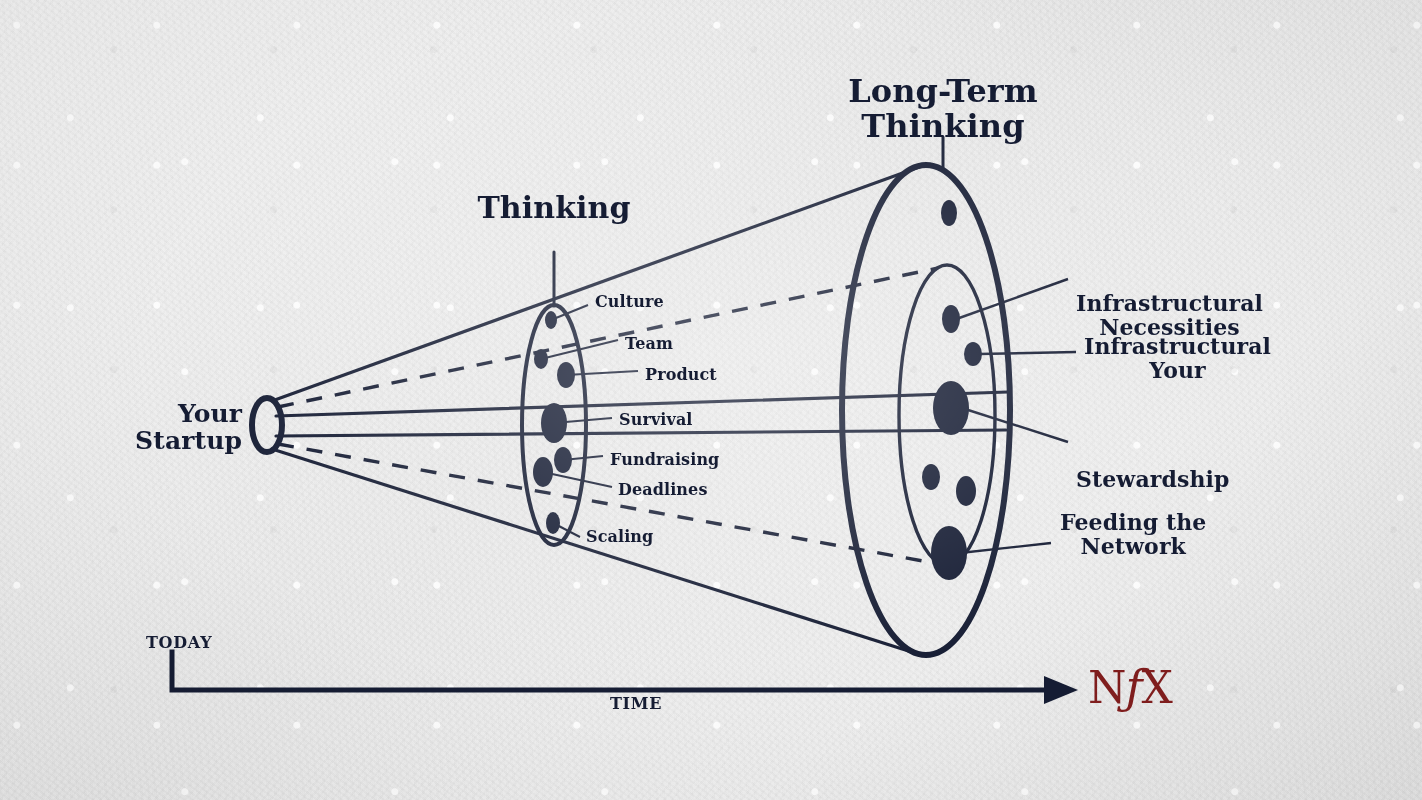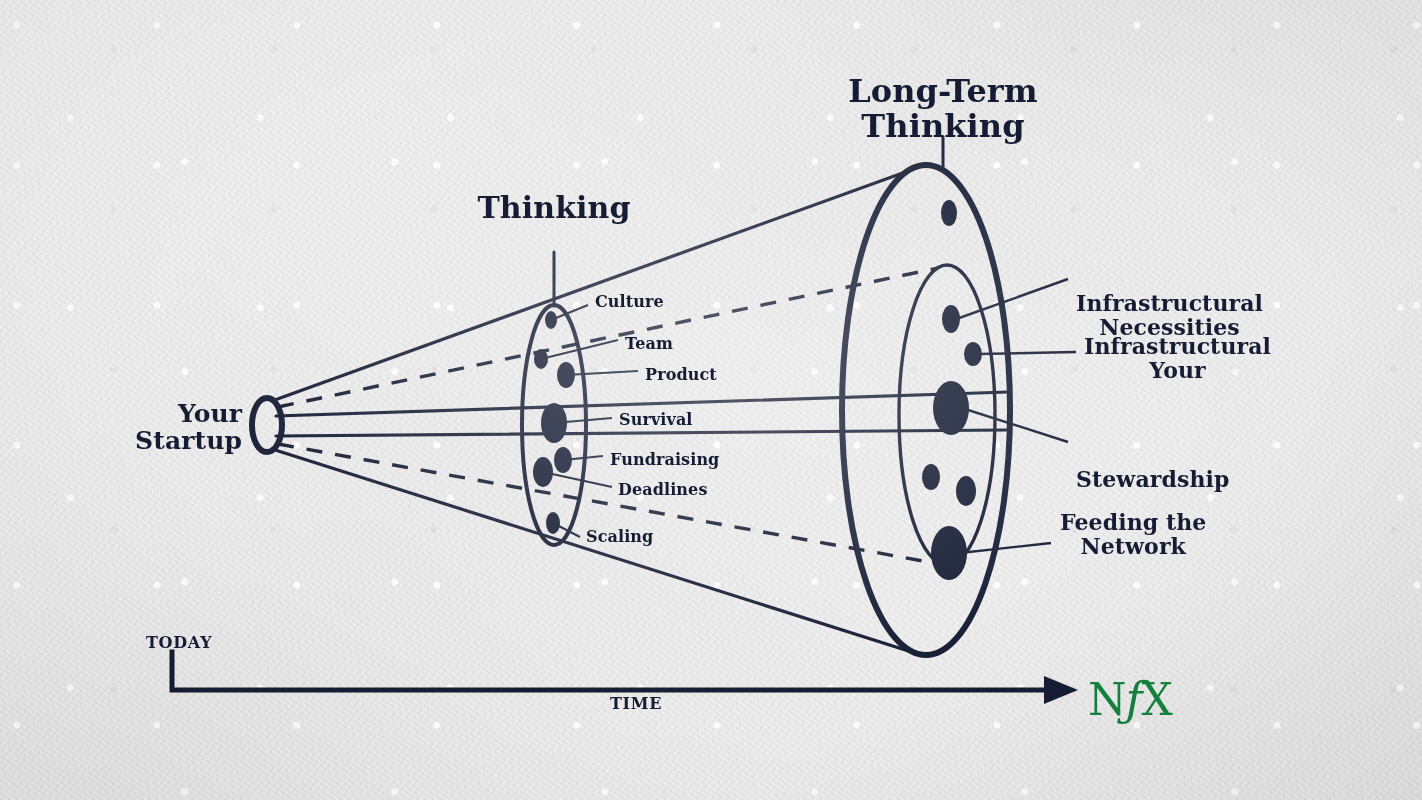--- a/index.html
+++ b/index.html
@@ -31,21 +31,21 @@
   svg#art{position:absolute;inset:0;width:1422px;height:800px;}
 
   .lbl{position:absolute;color:#151c33;line-height:1.08;letter-spacing:.1px;}
   .ttl{font-weight:700;font-size:30px;text-align:center;}
   .big{font-weight:700;font-size:25px;}
   .mid{font-weight:700;font-size:22px;}
   .small{font-weight:700;font-size:16px;}
   .tiny{font-weight:700;font-size:16px;letter-spacing:.7px;}
   .ctr{text-align:center;}
   .rt{text-align:right;}
-  #nfx{position:absolute;color:#15803d;font-family:"DejaVu Serif",serif;font-size:44px;font-weight:400;letter-spacing:-1px;margin-top:12px;}
+  #nfx{position:absolute;color:#7f1d1d;font-family:"DejaVu Serif",serif;font-size:44px;font-weight:400;letter-spacing:-1px;}
   #nfx .f{font-style:italic;font-size:46px;}
 </style>
 </head>
 <body>
 
 <div id="stage">
   <div id="paper"></div>
 
   <svg id="art" viewBox="0 0 1422 800">
     <g id="cone-lines" fill="none" stroke="#151c33" stroke-width="3.2" stroke-linecap="round">

